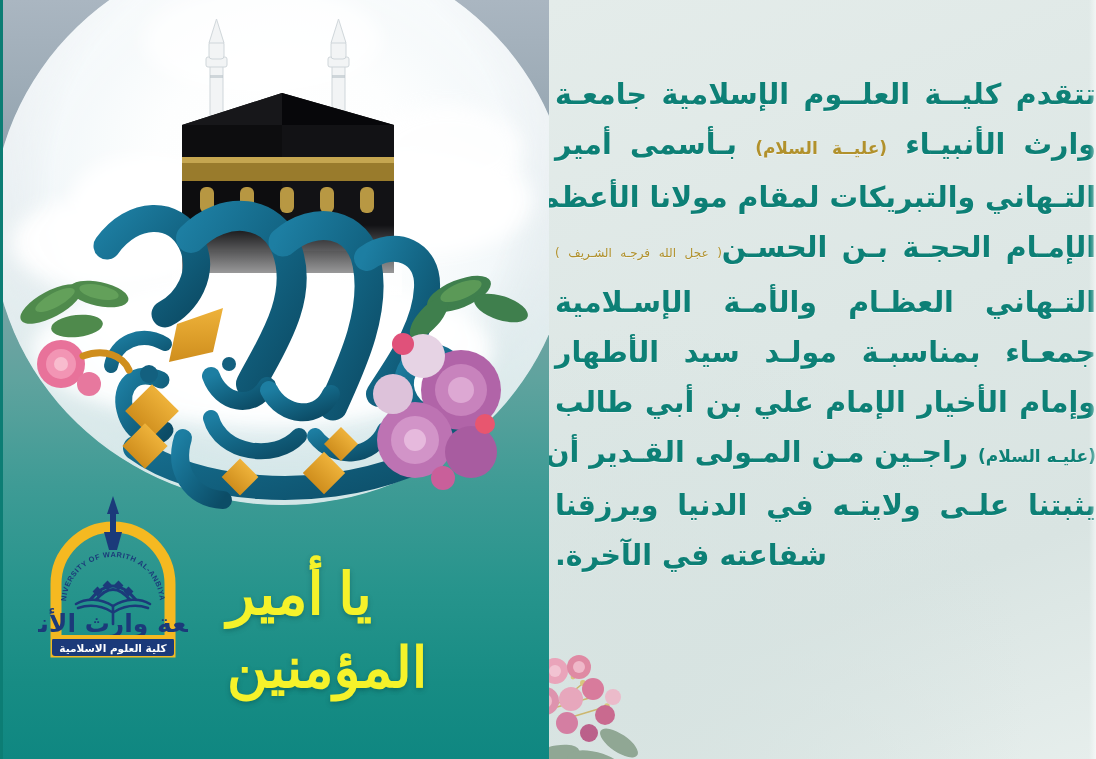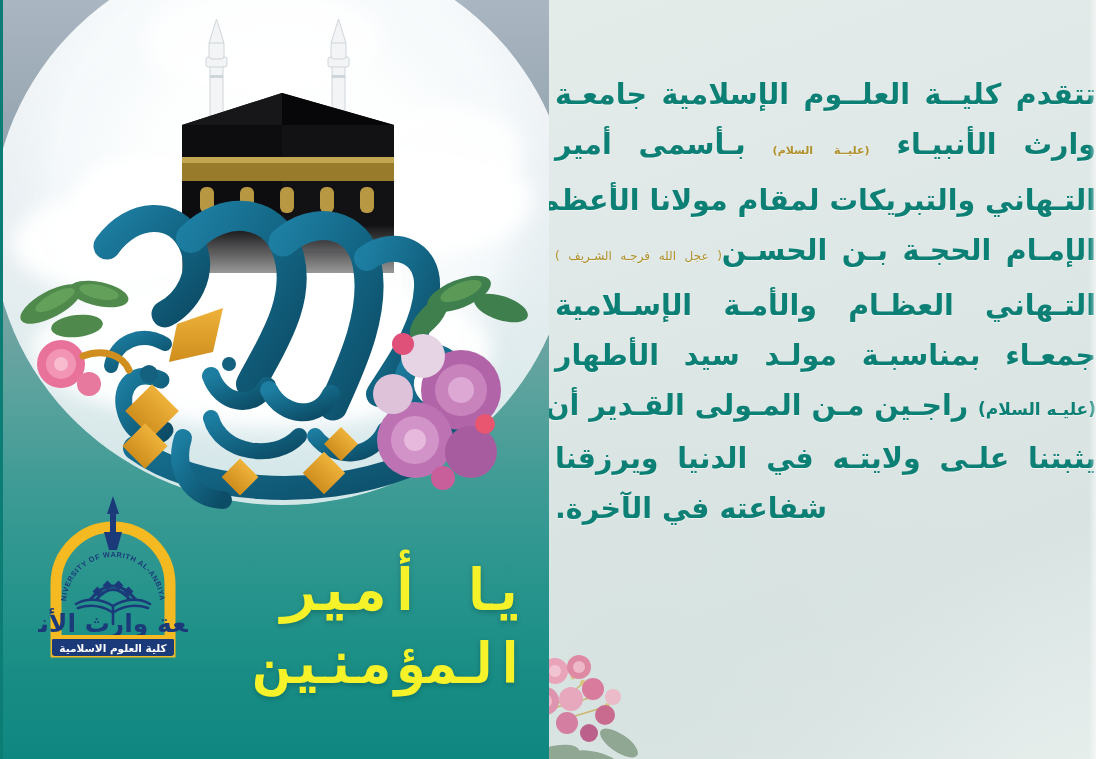--- a/index.html
+++ b/index.html
@@ -38,21 +38,21 @@
     position:absolute;top:70px;right:0;left:6px;
     direction:rtl;text-align:justify;text-align-last:justify;
     color:#0d8076;
     font-weight:bold;
     font-size:28.5px;
     line-height:50px;
     letter-spacing:.2px;
     text-shadow:0 1px 0 rgba(255,255,255,.45);
   }
   #body-text .ln{display:block;white-space:nowrap;}
-  #body-text .gold{color:#b1912c;font-size:11px;font-weight:bold;letter-spacing:0;margin-top:28px;}
+  #body-text .gold{color:#b1912c;font-size:17px;font-weight:bold;letter-spacing:0;margin-top:28px;}
   #body-text .gold-sm{color:#b1912c;font-size:12px;font-weight:normal;letter-spacing:0;}
   #body-text .teal-sm{color:#0d8076;font-size:17px;font-weight:bold;}
   .ln.l1,.ln.l2,.ln.l3,.ln.l4,.ln.l5,.ln.l6,.ln.l7,.ln.l8,.ln.l9{
     text-align:justify;text-align-last:justify;
   }
   .ln.last{text-align-last:left;}
 
   
   #corner-flowers{
     position:absolute;left:-40px;bottom:-22px;width:210px;height:170px;
@@ -98,23 +98,23 @@
   }
 
   
   #logo-wrap{
     position:absolute;left:38px;bottom:95px;width:150px;height:172px;
   }
 
   
   #yellow-heading{
     position:absolute;right:22px;bottom:62px;
-    text-align:right;direction:rtl;
+    text-align:left;direction:rtl;
     color:#f5f22a;
-    font-family:Liberation Mono, monospace;
+    font-family:Liberation Serif, serif;
     font-weight:bold;
     font-size:58px;line-height:1.02;
     text-shadow:0 2px 5px rgba(0,60,60,.35);
     width:300px;
   }
   #yellow-heading .yl{display:block;}
   #yellow-heading .yl2{margin-top:16px;font-size:56px;}
 </style>
 </head>
 <body>
@@ -127,20 +127,21 @@
       <span class="ln l1">تتقدم كليــة العلــوم الإسلامية جامعـة</span>
 
       <span class="ln l2"><span>وارث الأنبيـاء</span> <span class="gold">(عليــة السلام)</span> <span>بـأسمى أمير</span></span>
 
       <span class="ln l3">التـهاني والتبريكات لمقام مولانا الأعظم</span>
 
       <span class="ln l4"><span>الإمـام الحجـة بـن الحسـن</span><span class="gold-sm">( عجل الله فرجـه الشـريف )</span></span>
 
       <span class="ln l5">التـهاني العظـام والأمـة الإسـلامية</span>
       <span class="ln l6">جمعـاء  بمناسبـة مولـد سيد الأطهار</span>
+      <span class="ln l7">وإمام الأخيار الإمام علي بن أبي طالب</span>
 
       <span class="ln l8"><span class="teal-sm">(عليـه السلام)</span> <span>راجـين مـن المـولى القـدير أن</span></span>
 
       <span class="ln l9">يثبتنا علـى ولايتـه في الدنيا ويرزقنا</span>
       <span class="ln last">شفاعته في الآخرة.</span>
     </div>
 
     <svg id="corner-flowers" viewBox="0 0 210 170">
       <g opacity="0.93">
 

